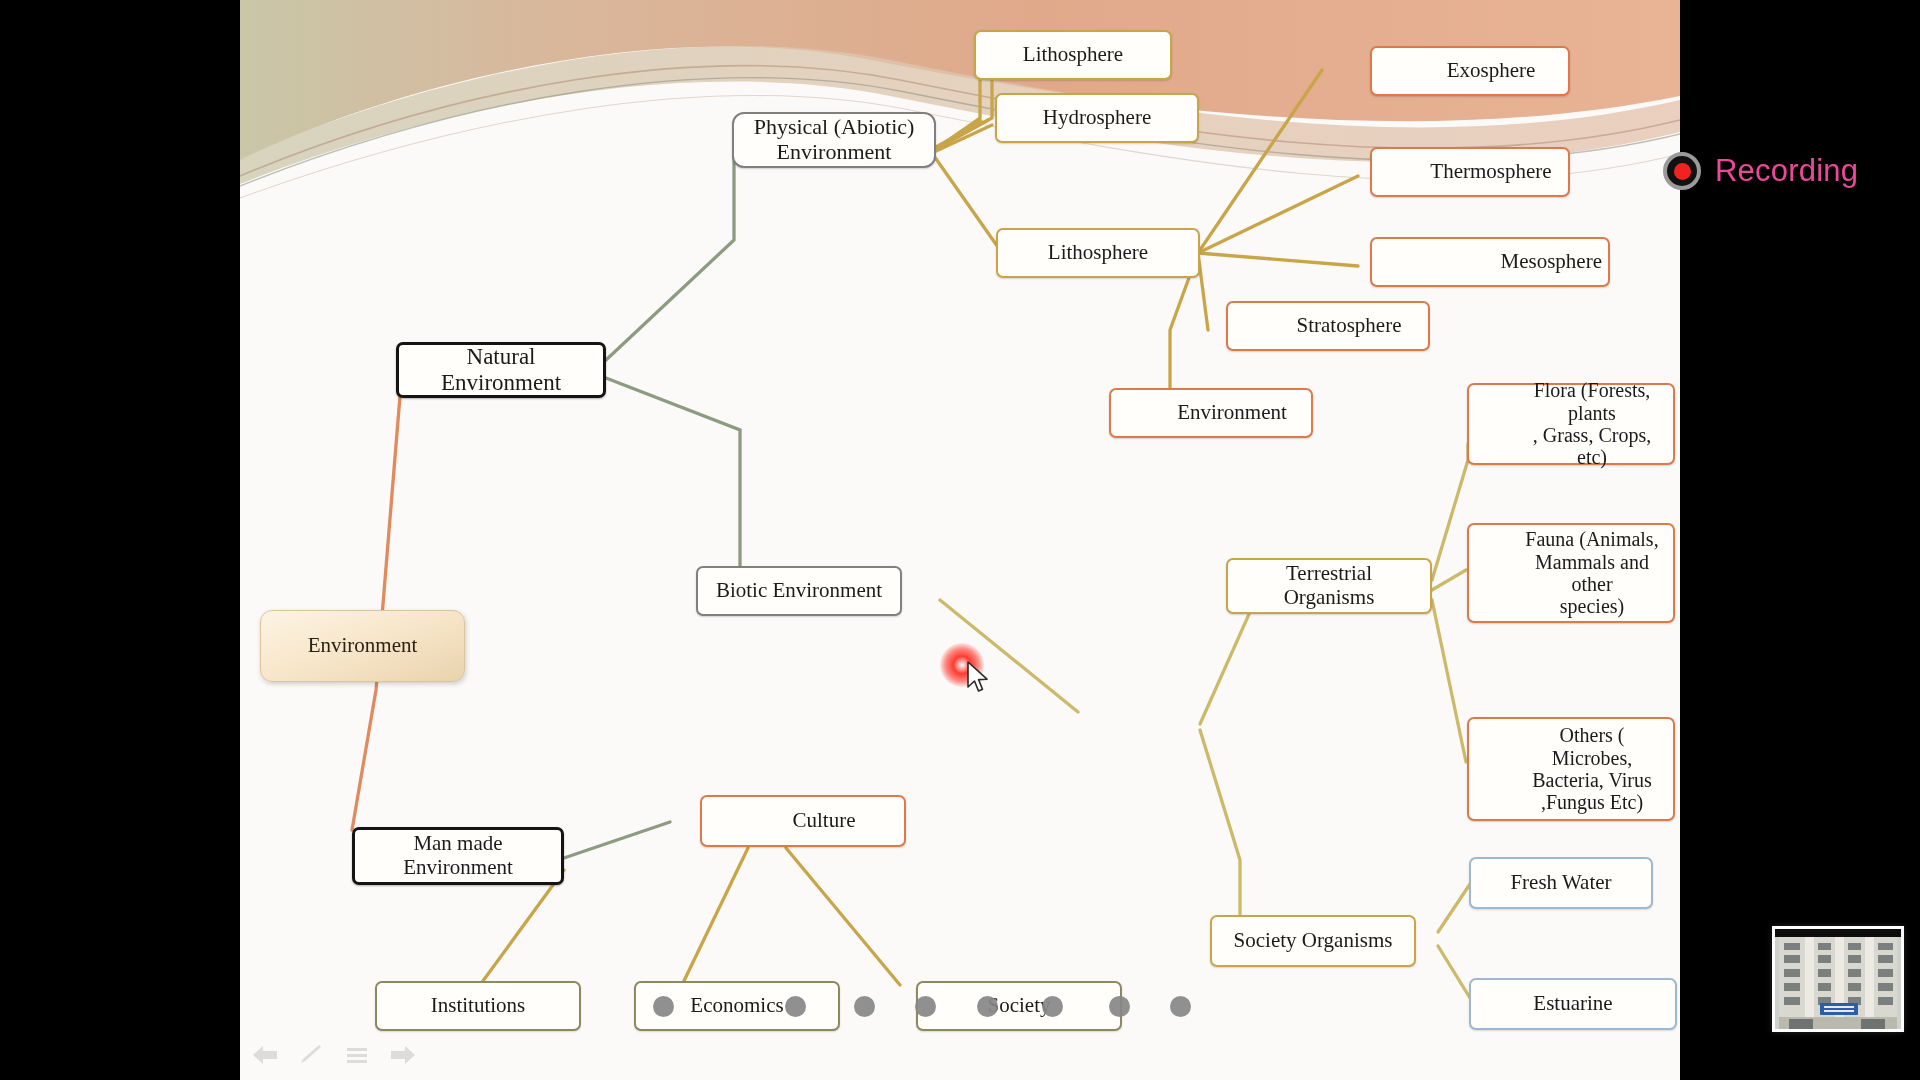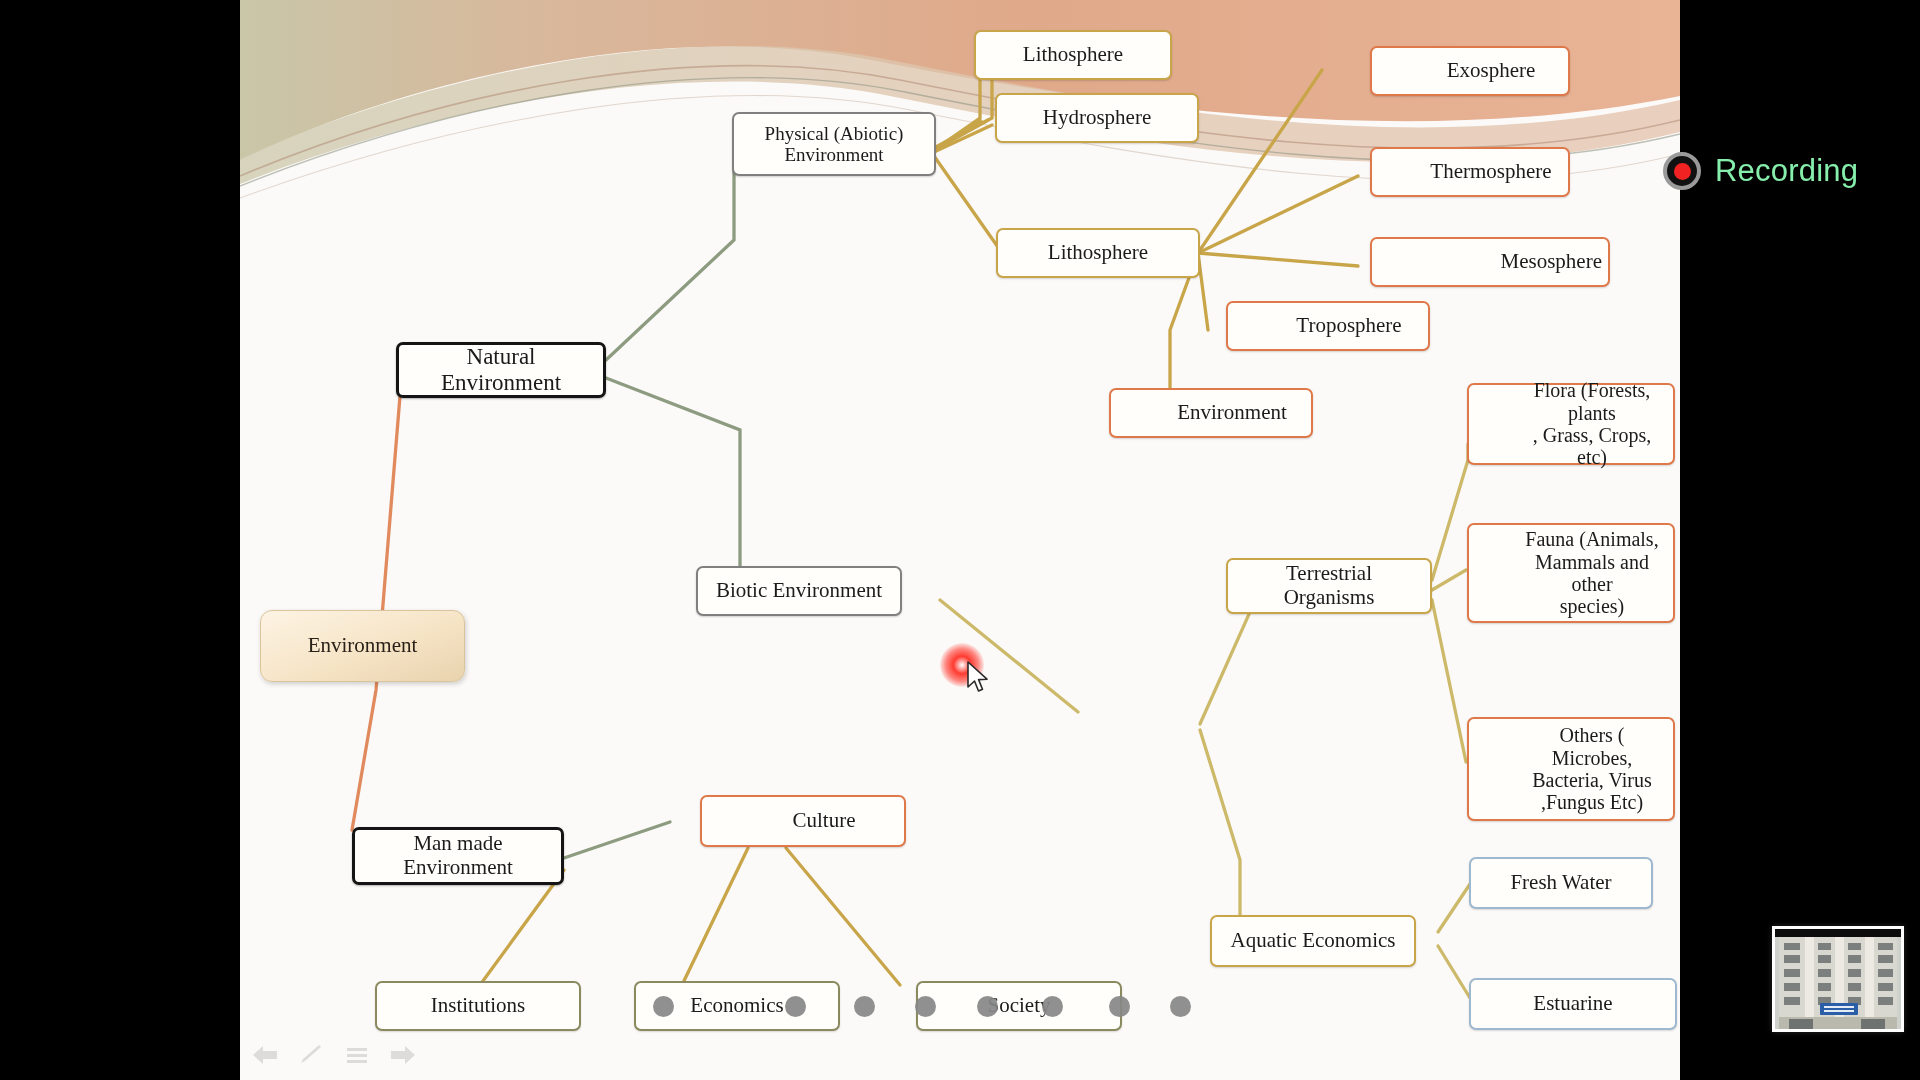--- a/index.html
+++ b/index.html
@@ -75,21 +75,21 @@
   #recording {
     position: absolute; left: 1663px; top: 152px;
     display: flex; align-items: center; gap: 14px;
   }
   #rec-ring {
     width: 38px; height: 38px; border-radius: 50%;
     border: 4px solid #9a9a9a; background: #111;
     display: flex; align-items: center; justify-content: center;
   }
   #rec-dot { width: 17px; height: 17px; border-radius: 50%; background: #f02222; }
-  #rec-text { color: #86efac; font-family: "Liberation Sans", sans-serif; font-size: 31px; letter-spacing: .2px; }
+  #rec-text { color: #ec4899; font-family: "Liberation Sans", sans-serif; font-size: 31px; letter-spacing: .2px; }
 
   
   #webcam {
     position: absolute; left: 1772px; top: 926px;
     width: 132px; height: 106px;
     background: #fff; padding: 3px;
     box-shadow: 0 0 6px rgba(255,255,255,.15);
     overflow: hidden;
   }
   #webcam svg { display: block; }
@@ -186,21 +186,21 @@
     </div>
 
     <div class="node b-black" style="left:156px; top:342px; width:210px; height:56px; font-size:23px;">
       <span>Natural<br>Environment</span>
     </div>
 
     <div class="node b-black" style="left:112px; top:827px; width:212px; height:58px; font-size:21px;">
       <span>Man made<br>Environment</span>
     </div>
 
-    <div class="node b-gray" style="left:492px; top:112px; width:204px; height:64px; font-size:19px;">
+    <div class="node b-gray" style="left:492px; top:112px; width:204px; height:56px; font-size:22px;border-radius:12px;">
       <span>Physical (Abiotic)<br>Environment</span>
     </div>
 
     <div class="node b-gray" style="left:456px; top:566px; width:206px; height:50px; font-size:21px;">
       <span>Biotic Environment</span>
     </div>
 
     <div class="node b-gold" style="left:734px; top:30px; width:198px; height:50px; font-size:21px;">
       <span>Lithosphere</span>
     </div>
@@ -219,34 +219,34 @@
 
     <div class="node b-orange" style="left:1130px; top:147px; width:200px; height:50px; font-size:21px;">
       <span>Thermosphere</span>
     </div>
 
     <div class="node b-orange" style="left:1130px; top:237px; width:240px; height:50px; font-size:21px;text-align:right;">
       <span>Mesosphere</span>
     </div>
 
     <div class="node b-orange" style="left:986px; top:301px; width:204px; height:50px; font-size:21px;">
-      <span>Troposphere</span>
+      <span>Stratosphere</span>
     </div>
 
     <div class="node b-orange" style="left:869px; top:388px; width:204px; height:50px; font-size:21px;">
       <span>Environment</span>
     </div>
 
 
     <div class="node b-gold" style="left:986px; top:558px; width:206px; height:56px; font-size:21px;">
       <span>Terrestrial<br>Organisms</span>
     </div>
 
     <div class="node b-gold" style="left:970px; top:915px; width:206px; height:52px; font-size:21px;">
-      <span>Aquatic Economics</span>
+      <span>Society Organisms</span>
     </div>
 
     <div class="node b-orange" style="left:1227px; top:523px; width:208px; height:100px; font-size:20px;">
       <span>Fauna (Animals,<br>Mammals and other<br>species)</span>
     </div>
 
     <div class="node b-orange" style="left:1227px; top:383px; width:208px; height:82px; font-size:20px;">
       <span>Flora (Forests, plants<br>, Grass, Crops, etc)</span>
     </div>
 

